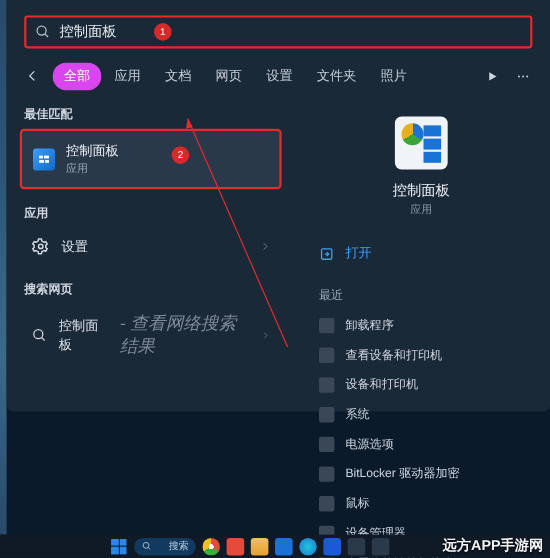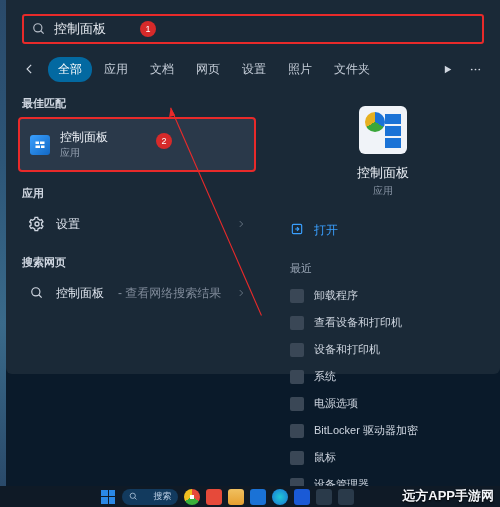--- a/index.html
+++ b/index.html
@@ -6,44 +6,44 @@
   body{width:500px;height:507px;background:#0a1a2a;position:relative;overflow:hidden;}
   .leftedge{position:absolute;left:0;top:0;width:6px;height:486px;background:linear-gradient(#2a4a6a,#2d5678,#3a6a8a,#2a4a6a);} 
   .panel{position:absolute;left:6px;top:0;width:494px;height:374px;background:#1c2a38f0;color:#e0e4ea;border-radius:0 0 6px 6px;}
   .searchrow{margin:14px 16px 8px 16px;height:30px;display:flex;align-items:center;border:2px solid #e82a2a;border-radius:3px;padding:0 8px;position:relative;}
   .searchrow .sicon{width:14px;height:14px;margin-right:8px;opacity:.85;}
   .searchrow input{flex:1;background:transparent;border:none;outline:none;color:#e8ecf2;font-size:13px;}
   .badge{position:absolute;width:16px;height:16px;border-radius:50%;background:#d62a2a;display:flex;align-items:center;justify-content:center;font-size:9px;color:#fff;}
   .tabsrow{display:flex;align-items:center;gap:2px;padding:4px 12px 10px 12px;font-size:12px;color:#c5cdd8;}
   .backbtn{width:24px;height:24px;display:flex;align-items:center;justify-content:center;border-radius:4px;margin-right:4px;}
   .tab{padding:4px 10px;border-radius:12px;}
-  .tab.active{background:#0369a1;color:#fff;}
+  .tab.active{background:#d946ef;color:#fff;}
   .spacer{flex:1;}
   .iconbtn{width:26px;height:26px;display:flex;align-items:center;justify-content:center;border-radius:4px;color:#d0d6e0;}
   .iconbtn svg{width:13px;height:13px;}
   .body{display:flex;padding:0 12px;gap:22px;height:calc(100% - 100px);}
   .leftcol{width:238px;}
   .rightcol{flex:1;min-width:0;}
   .sect{font-size:11px;color:#cfd6e0;font-weight:600;margin:4px 4px 6px 4px;}
   .bestrow{display:flex;align-items:center;gap:10px;padding:10px 10px;border:2px solid #e82a2a;border-radius:4px;background:#2a394a;position:relative;}
   .bestrow .ico{width:20px;height:20px;border-radius:3px;background:linear-gradient(135deg,#3aa0ff,#1268c4);display:flex;align-items:center;justify-content:center;}
   .bestrow .ico svg{width:12px;height:12px;}
   .bestrow .txt .t1{font-size:12px;color:#eef2f8;}
   .bestrow .txt .t2{font-size:10px;color:#96a2b2;}
   .row2{display:flex;align-items:center;gap:10px;padding:8px 10px;border-radius:4px;font-size:12px;color:#dfe5ee;}
   .row2 .ico{width:18px;height:18px;display:flex;align-items:center;justify-content:center;}
   .row2 .chev{margin-left:auto;opacity:.7;}
-  .sub{color:#7f8a99;font-size:12px;margin-left:4px;}
+  .sub{color:#7f8a99;font-size:16px;margin-left:4px;font-style:italic;}
   .rightcard{padding:8px 6px 0 6px;}
   .bigicon{width:48px;height:48px;margin:6px auto 10px auto;border-radius:6px;background:#f0f3f8;display:flex;align-items:center;justify-content:center;position:relative;}
   .bigicon::before{content:"";position:absolute;left:6px;top:6px;width:20px;height:20px;border-radius:50%;background:conic-gradient(#1a72d6 0 120deg,#3aa63a 120deg 240deg,#e6b020 240deg 360deg);}
   .bigicon::after{content:"";position:absolute;right:6px;top:8px;width:16px;height:10px;background:#1a72d6;box-shadow:0 12px 0 #1a72d6,0 24px 0 #1a72d6;}
   .bigtitle{text-align:center;font-size:13px;color:#eef2f8;}
   .bigsub{text-align:center;font-size:10px;color:#8a96a6;margin-top:2px;margin-bottom:16px;}
-  .openrow{display:flex;align-items:flex-start;gap:10px;padding:8px 6px;font-size:12px;color:#3aa0ff;}
+  .openrow{display:flex;align-items:center;gap:10px;padding:8px 6px;font-size:12px;color:#3aa0ff;}
   .openrow svg{width:14px;height:14px;}
   .recenthdr{font-size:11px;color:#9aa6b6;margin:14px 6px 6px 6px;}
   .ritem{display:flex;align-items:center;gap:10px;padding:6px 6px;font-size:11px;color:#cfd6e0;text-align:center;}
   .ritem .ric{width:14px;height:14px;background:#3a4756;border-radius:2px;}
   .arrowline{position:absolute;pointer-events:none;left:0;top:0;width:100%;height:100%;}
   .taskbar{position:absolute;left:0;bottom:0;width:500px;height:21px;background:#0f1a26;display:flex;align-items:center;padding:0 0 0 100px;gap:6px;}
   .tb{width:16px;height:16px;border-radius:3px;display:flex;align-items:center;justify-content:center;}
   .winlogo{background:transparent;}
   .winlogo div{width:14px;height:14px;display:grid;grid-template-columns:1fr 1fr;grid-template-rows:1fr 1fr;gap:1px;}
   .winlogo div span{background:#2a88e6;}
@@ -73,22 +73,22 @@
     <div class="backbtn">
       <svg viewBox="0 0 24 24" width="14" height="14" fill="none" stroke="#cfd6e0" stroke-width="2">
           <polyline points="14 5 7 12 14 19"></polyline>
         </svg>
     </div>
     <div class="tab active">全部</div>
     <div class="tab">应用</div>
     <div class="tab">文档</div>
     <div class="tab">网页</div>
     <div class="tab">设置</div>
+    <div class="tab">文件夹</div>
     <div class="tab">照片</div>
-    <div class="tab">文件夹</div>
     <div class="spacer"></div>
     <div class="iconbtn">
       <svg viewBox="0 0 24 24" fill="#d0d6e0">
           <polygon points="7 5 19 12 7 19"></polygon>
         </svg>
     </div>
     <div class="iconbtn">
       <svg viewBox="0 0 24 24" fill="#d0d6e0">
           <circle cx="5" cy="12" r="1.6"></circle>
           <circle cx="12" cy="12" r="1.6"></circle>

